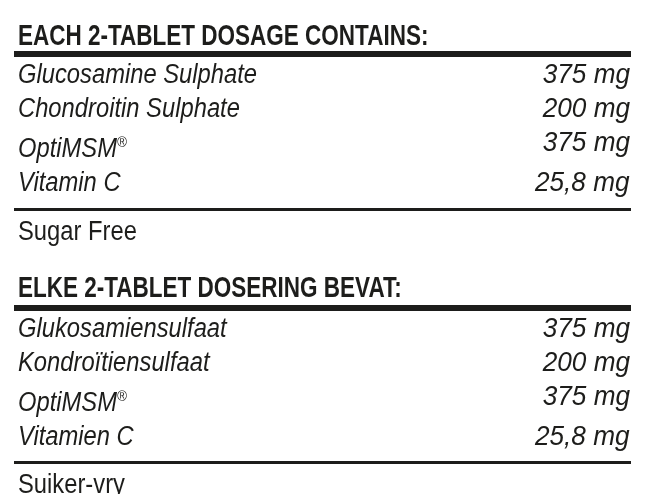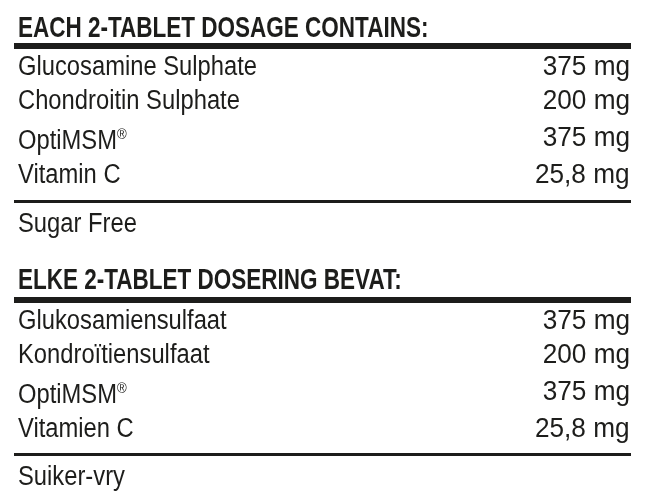--- a/index.html
+++ b/index.html
@@ -8,21 +8,21 @@
     background: #ffffff;
   }
   .label {
     position: relative;
     width: 648px;
     height: 494px;
     background: #ffffff;
     color: #1d1d1b;
     font-family: "Liberation Sans", sans-serif;
     box-sizing: border-box;
-    padding-top: 12px;
+    padding-top: 20px;
     overflow: hidden;
   }
   .section-title {
     margin: 0 0 0 18px;
     font-size: 30px;
     line-height: 30px;
     font-weight: bold;
     white-space: nowrap;
     transform: scaleX(0.75);
     transform-origin: left center;
@@ -36,24 +36,25 @@
     height: 3px;
     background: #1d1d1b;
     margin: 9px 17px 0 14px;
   }
   .rows {
     margin: 0 18px;
   }
   .row {
     display: flex;
     justify-content: space-between;
-    align-items: center;
+    align-items: flex-start;
     font-size: 27px;
     line-height: 34px;
     white-space: nowrap;
+    font-style: italic;
   }
   .ingredient-name {
     transform: scaleX(0.88);
     transform-origin: left center;
   }
   .ingredient-amount {
     transform: scaleX(0.97);
     transform-origin: right center;
   }
   .tm {

